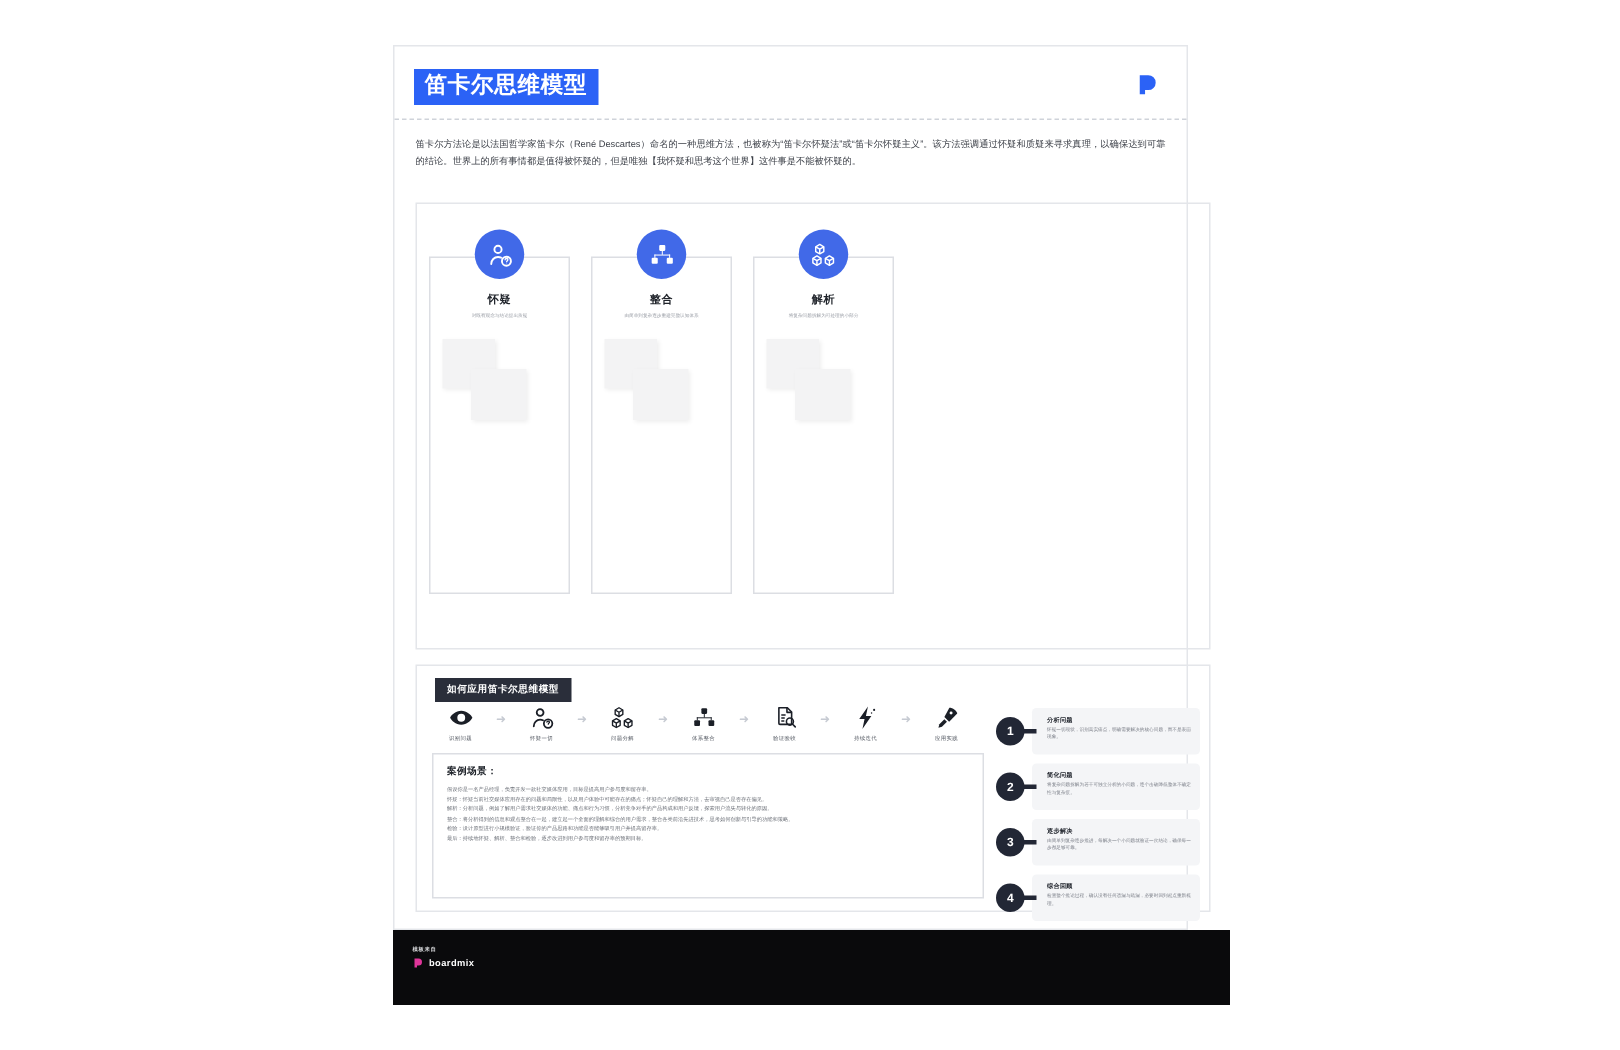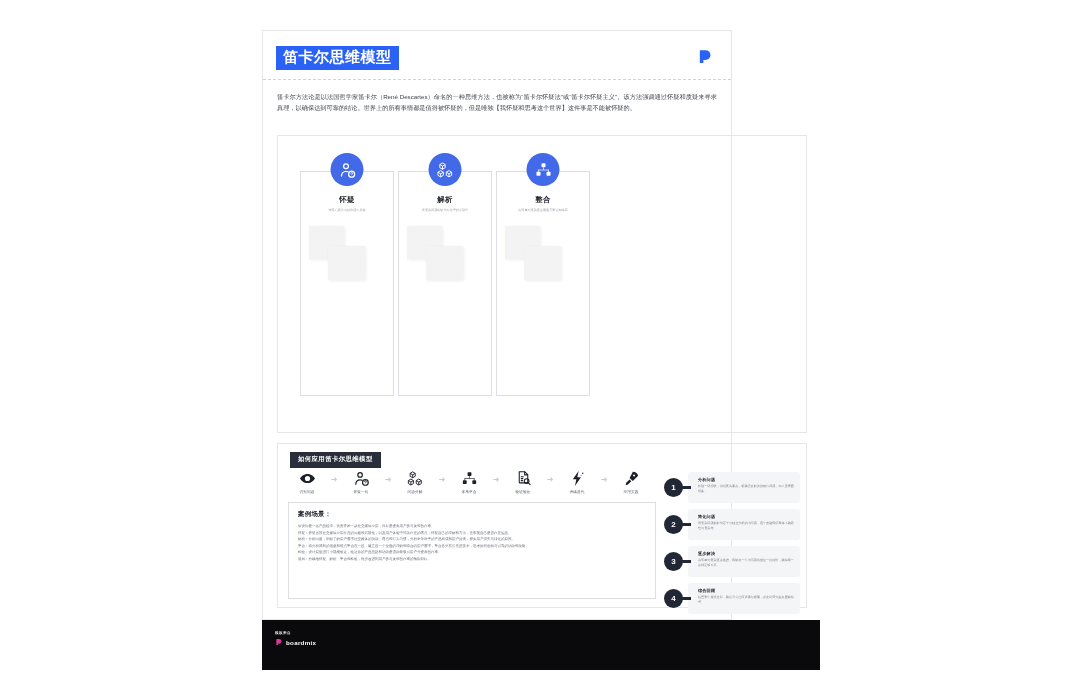--- a/index.html
+++ b/index.html
@@ -7,21 +7,21 @@
     width: 1080px; height: 700px;
     background: #ffffff;
     font-family: "Liberation Sans", "DejaVu Sans", sans-serif;
     overflow: hidden;
   }
   .stage { position: relative; width: 1080px; height: 700px; background: #ffffff; }
 
   
   .sheet {
     position: absolute; left: 262px; top: 30px;
-    width: 470px; height: 590px;
+    width: 530px; height: 590px;
     background: #ffffff;
     border: 1px solid #e4e6ea;
   }
 
   
   .header {
     position: relative; height: 49px;
     border-bottom: 1px dashed #cfd3da;
   }
   .title-chip {
@@ -43,22 +43,22 @@
     color: #3d4149; text-align: justify;
   }
 
   
   .board {
     position: absolute; left: 14px; top: 104px;
     width: 530px; height: 298px;
     border: 1px solid #e4e6ea;
   }
   .cols {
-    position: absolute; left: 22px; top: 35px;
-    display: flex; gap: 4px;
+    position: absolute; left: 8px; top: 35px;
+    display: flex; gap: 14px;
   }
   .col {
     width: 94px; height: 225px;
     background: #ffffff;
     border: 1px solid #dcdee3;
     position: relative;
     padding-top: 23px;
   }
   .col-icon {
     position: absolute; left: 50%; top: -19px;
@@ -195,39 +195,20 @@
             <svg viewBox="0 0 24 24" fill="none" stroke="#ffffff" stroke-width="1.7" stroke-linecap="round">
               <circle cx="10" cy="7" r="3.2"></circle>
               <path d="M4 20c0-3.6 2.7-6.2 6-6.2 1 0 1.9.2 2.7.6"></path>
               <circle cx="17.5" cy="17.5" r="4"></circle>
               <path d="M16.3 16.2c.1-.7.7-1.1 1.3-1.1.7 0 1.2.5 1.2 1.1 0 .8-1.1.9-1.1 1.8" stroke-width="1.2"></path>
               <circle cx="17.5" cy="19.8" r=".35" fill="#ffffff" stroke="none"></circle>
             </svg>
           </div>
           <div class="col-title">怀疑</div>
           <div class="col-sub">对既有观念与结论提出质疑</div>
-          <div class="notes">
-            <div class="note a"></div>
-            <div class="note b"></div>
-          </div>
-        </div>
-
-        <div class="col">
-          <div class="col-icon">
-            <svg viewBox="0 0 24 24" fill="none" stroke="#ffffff" stroke-width="1.3" stroke-linejoin="round">
-              <path d="M8 2.6 11.6 4.7v4.2L8 11 4.4 8.9V4.7z"></path>
-              <path d="M4.4 4.7 8 6.8l3.6-2.1M8 6.8V11"></path>
-              <path d="M5.5 12.8 9.1 14.9v4.2L5.5 21.2 1.9 19.1v-4.2z"></path>
-              <path d="M1.9 14.9l3.6 2.1 3.6-2.1M5.5 17v4.2"></path>
-              <path d="M16.6 12.8l3.6 2.1v4.2l-3.6 2.1-3.6-2.1v-4.2z"></path>
-              <path d="M13 14.9l3.6 2.1 3.6-2.1M16.6 17v4.2"></path>
-            </svg>
-          </div>
-          <div class="col-title">解析</div>
-          <div class="col-sub">将复杂问题拆解为可处理的小部分</div>
           <div class="notes">
             <div class="note a"></div>
             <div class="note b"></div>
           </div>
         </div>
 
         <div class="col">
           <div class="col-icon">
             <svg viewBox="0 0 24 24" fill="#ffffff">
               <rect x="9.3" y="3" width="5.4" height="5.4" rx="1"></rect>
@@ -240,20 +221,39 @@
             </svg>
           </div>
           <div class="col-title">整合</div>
           <div class="col-sub">由简单到复杂逐步重建完整认知体系</div>
           <div class="notes">
             <div class="note a"></div>
             <div class="note b"></div>
           </div>
         </div>
 
+        <div class="col">
+          <div class="col-icon">
+            <svg viewBox="0 0 24 24" fill="none" stroke="#ffffff" stroke-width="1.3" stroke-linejoin="round">
+              <path d="M8 2.6 11.6 4.7v4.2L8 11 4.4 8.9V4.7z"></path>
+              <path d="M4.4 4.7 8 6.8l3.6-2.1M8 6.8V11"></path>
+              <path d="M5.5 12.8 9.1 14.9v4.2L5.5 21.2 1.9 19.1v-4.2z"></path>
+              <path d="M1.9 14.9l3.6 2.1 3.6-2.1M5.5 17v4.2"></path>
+              <path d="M16.6 12.8l3.6 2.1v4.2l-3.6 2.1-3.6-2.1v-4.2z"></path>
+              <path d="M13 14.9l3.6 2.1 3.6-2.1M16.6 17v4.2"></path>
+            </svg>
+          </div>
+          <div class="col-title">解析</div>
+          <div class="col-sub">将复杂问题拆解为可处理的小部分</div>
+          <div class="notes">
+            <div class="note a"></div>
+            <div class="note b"></div>
+          </div>
+        </div>
+
 
       </div>
     </div>
 
     <div class="apply">
       <div class="apply-chip">如何应用笛卡尔思维模型</div>
 
       <div class="flow">
 
         <div class="flow-step">

